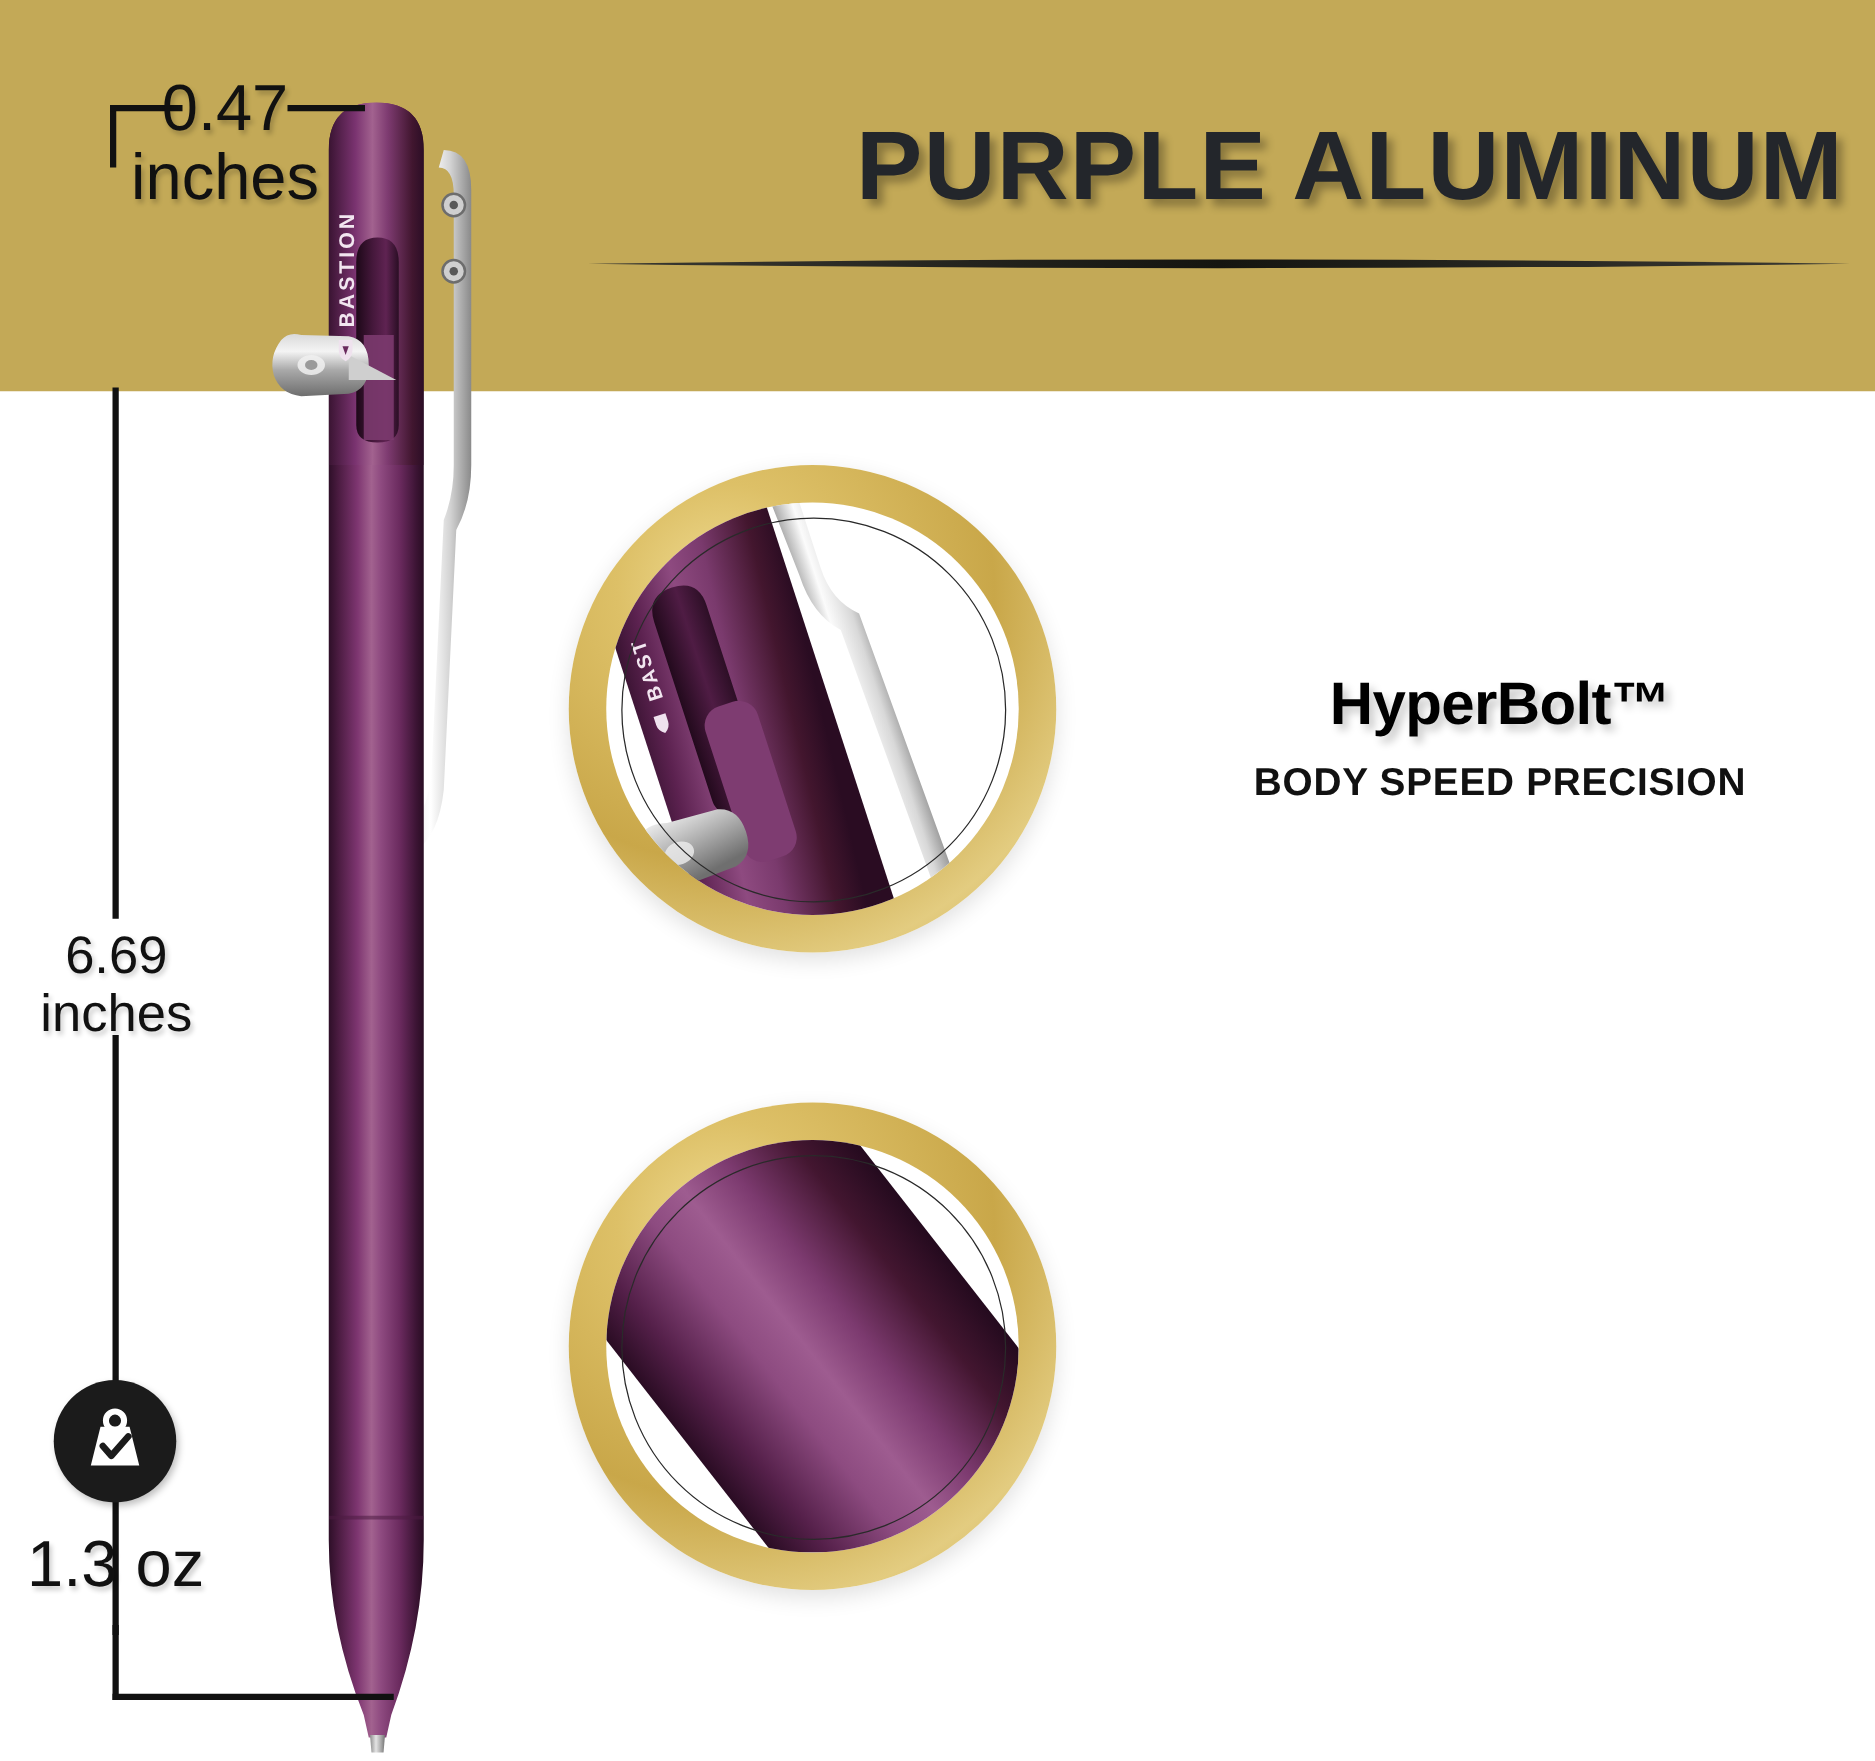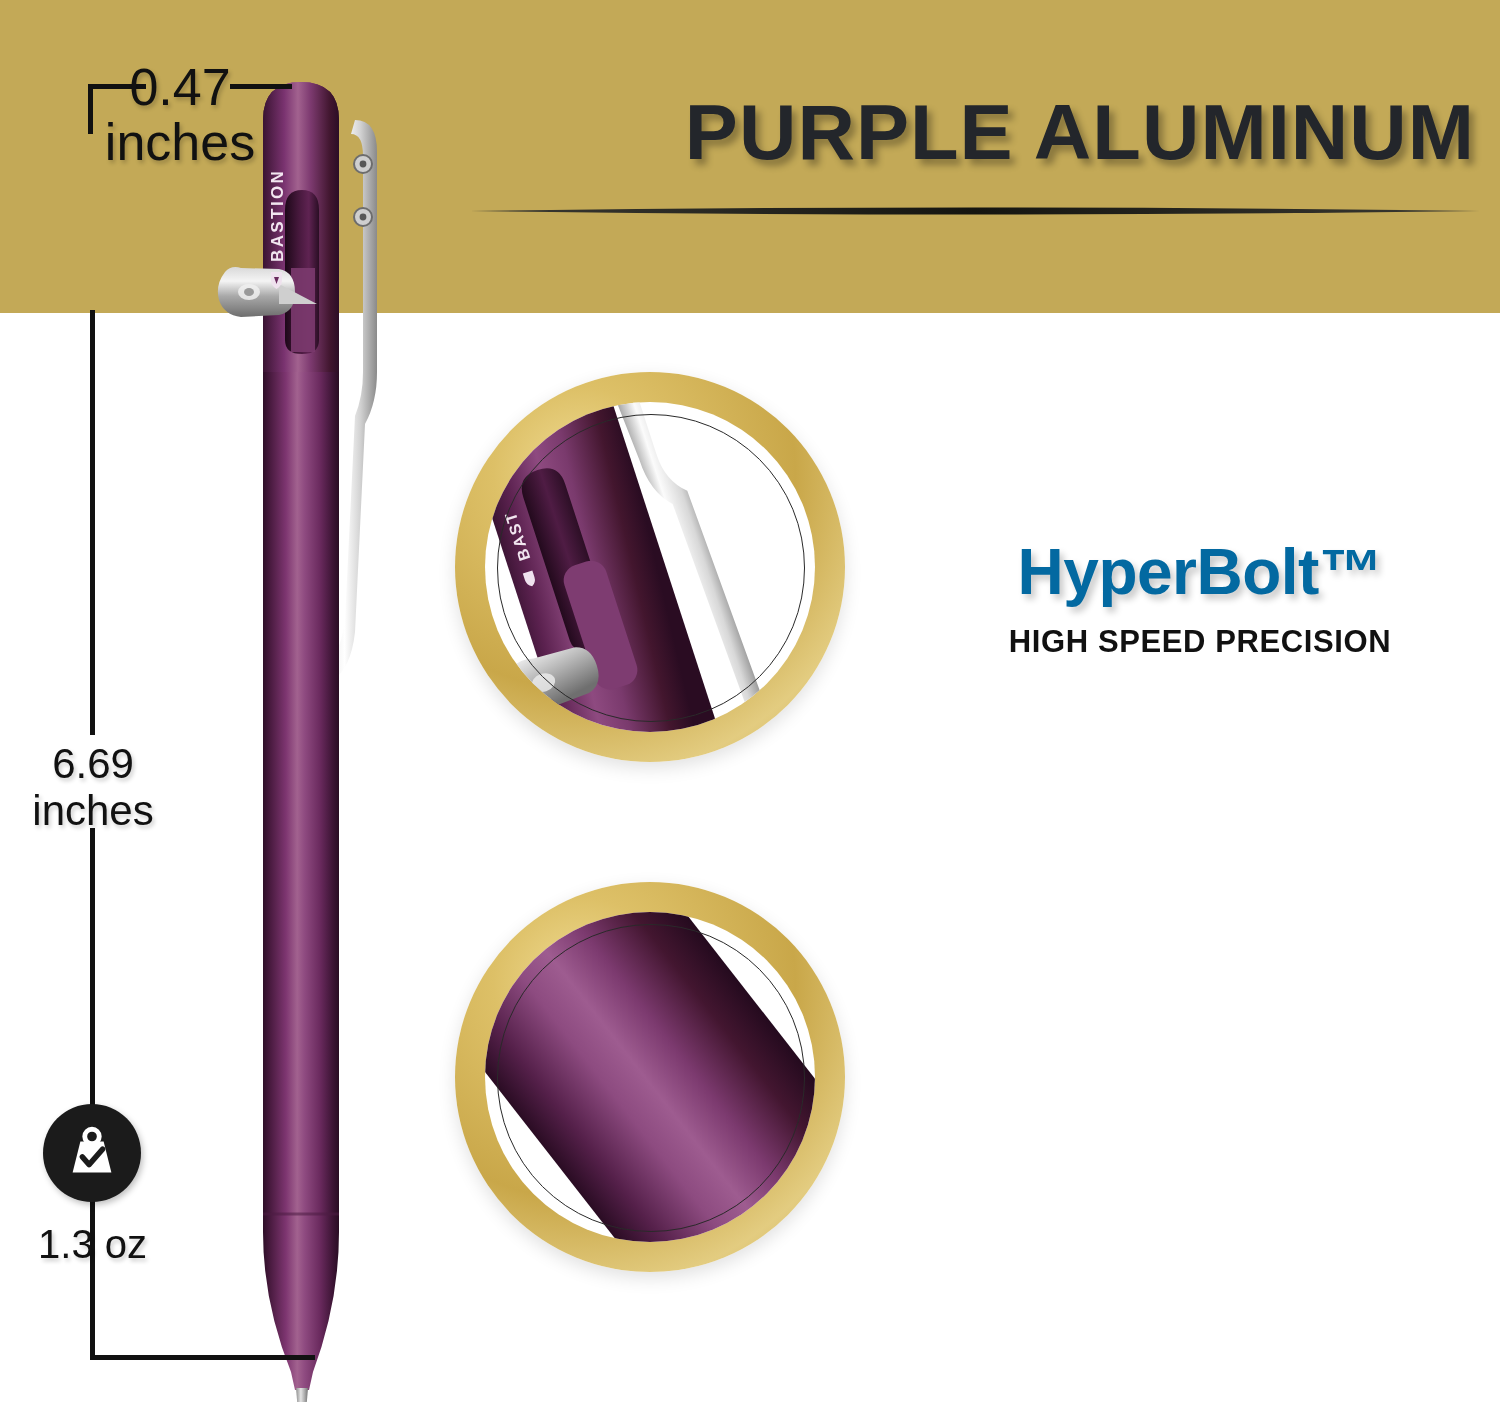--- a/index.html
+++ b/index.html
@@ -64,21 +64,21 @@
 
   
   #weight-badge {
     position:absolute; left:43px; top:1104px; width:98px; height:98px;
     border-radius:50%; background:#1b1b1b; z-index:9;
     display:flex; align-items:center; justify-content:center;
     box-shadow:2px 3px 6px rgba(0,0,0,0.25);
   }
   #weight-label {
     position:absolute; left:10px; top:1222px; width:165px; z-index:9;
-    font-size:40px; color:#111; text-align:center;
+    font-size:52px; color:#111; text-align:center;
     text-shadow:2px 3px 4px rgba(0,0,0,0.20);
   }
 
   
   #pen { position:absolute; left:205px; top:72px; width:230px; height:1330px; z-index:5; }
 
   
   .callout { position:absolute; z-index:6; }
   .callout-circle {
     position:absolute; width:390px; height:390px; border-radius:50%;
@@ -92,21 +92,21 @@
     overflow:hidden; position:relative;
     display:flex; align-items:center; justify-content:center;
   }
   .callout-inner::after {
     content:""; position:absolute; left:12px; top:12px;
     width:calc(100% - 24px); height:calc(100% - 24px);
     border-radius:50%; border:1.6px solid #2a2a2a; pointer-events:none; z-index:4;
   }
   .callout-text { position:absolute; text-align:center; }
   .callout-title {
-    font-size:64px; font-weight:700; color:#0369a1; line-height:1.0;
+    font-size:48px; font-weight:700; color:#000000; line-height:1.0;
     letter-spacing:-0.5px; white-space:nowrap;
     text-shadow:4px 5px 7px rgba(0,0,0,0.22);
   }
   .callout-sub {
     margin-top:18px; font-size:31px; font-weight:600; color:#111;
     letter-spacing:0.6px; line-height:1.28;
   }
 
   #callout-1 { left:455px; top:372px; }
   #callout-1-text { left:930px; top:540px; width:540px; }
@@ -308,21 +308,21 @@
           <path d="M4,218 Q-8,234 -2,252 Q6,268 26,268 L68,266
                    Q84,262 84,242 Q84,222 68,218 L26,216 Q12,212 4,218 Z" fill="url(#zBolt)"></path>
           <ellipse cx="28" cy="242" rx="12" ry="9" fill="#ededed" opacity="0.8"></ellipse>
         </g>
       </svg>
     </div>
   </div>
 </div>
 <div class="callout-text" id="callout-1-text">
   <div class="callout-title">HyperBolt™</div>
-  <div class="callout-sub">HIGH SPEED PRECISION</div>
+  <div class="callout-sub">BODY SPEED PRECISION</div>
 </div>
 
 <div class="callout" id="callout-2">
   <div class="callout-circle">
     <div class="callout-inner">
       <svg viewBox="0 0 330 330" width="330" height="330" aria-hidden="true">
         <defs>
           <linearGradient id="zFinish" x1="0" y1="0" x2="1" y2="0">
             <stop offset="0%" stop-color="#2a0c23"></stop>
             <stop offset="14%" stop-color="#55204a"></stop>

